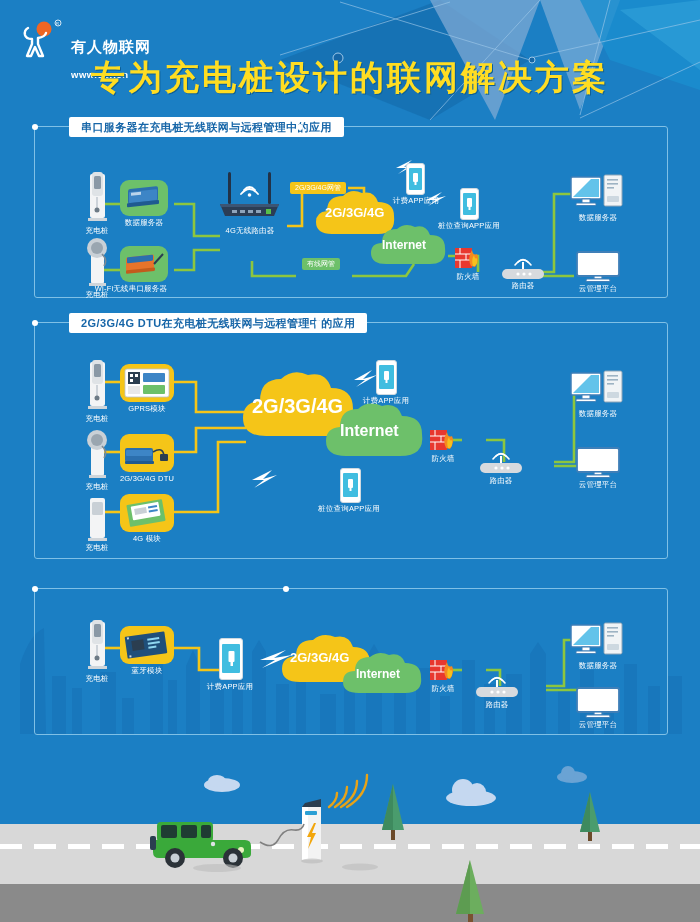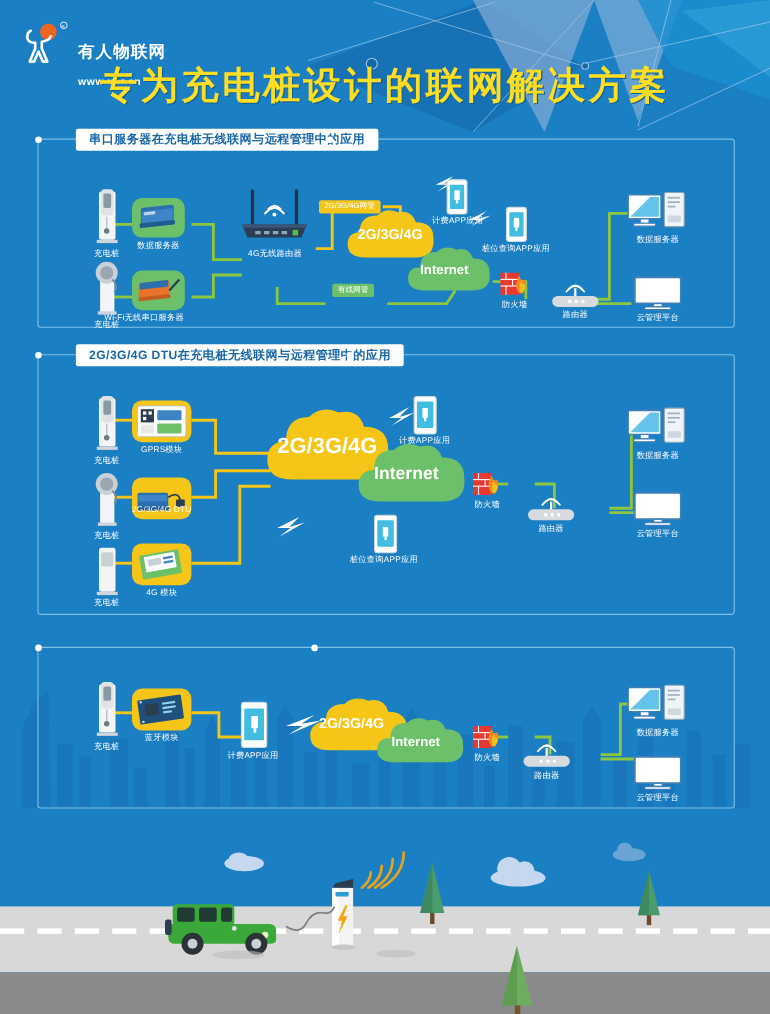--- a/index.html
+++ b/index.html
@@ -391,21 +391,21 @@
 
   <div class="tile yellow" style="left:120px;top:434px;width:54px;height:38px;">
     <svg width="54" height="38" viewBox="0 0 54 38">
       <rect x="5" y="14" width="28" height="14" rx="2" fill="#2b6fae"></rect>
       <rect x="6" y="16" width="26" height="6" rx="1" fill="#3d85c6"></rect>
       <rect x="5" y="27" width="29" height="3" rx="1" fill="#1f5a90"></rect>
       <path d="M33,18 Q43,12 44,22" stroke="#2b3e50" stroke-width="1.6" fill="none"></path>
       <rect x="40" y="20" width="8" height="7" rx="1" fill="#2b3e50"></rect>
     </svg>
   </div>
-  <div class="cap" style="left:110px;top:458px;width:74px;">2G/3G/4G DTU</div>
+  <div class="cap" style="left:110px;top:474px;width:74px;">2G/3G/4G DTU</div>
 
   <div class="node" style="left:82px;top:494px;width:30px;height:48px;">
     <svg width="30" height="48" viewBox="0 0 30 48">
       <rect x="8" y="4" width="15" height="40" rx="2" fill="#f3f4f5"></rect>
       <rect x="10" y="8" width="11" height="13" rx="1.5" fill="#c9d0d6"></rect>
       <rect x="6" y="44" width="19" height="3" fill="#cfd5da"></rect>
     </svg>
   </div>
   <div class="cap" style="left:75px;top:543px;width:44px;">充电桩</div>
 

